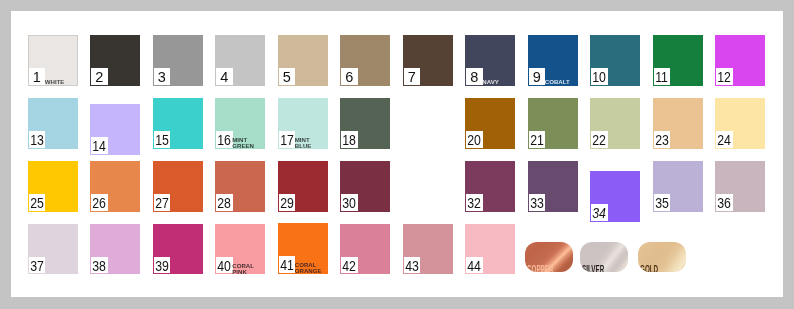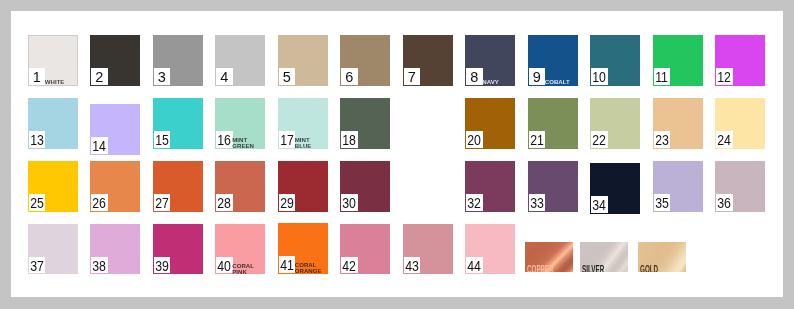--- a/index.html
+++ b/index.html
@@ -17,21 +17,21 @@
           background:#ffffff;box-sizing:border-box;
           display:flex;align-items:flex-end;justify-content:center;}
   .numbox .num{display:block;font-size:14.5px;line-height:13.5px;color:#131313;}
   .numbox.two .num{transform:scaleX(0.85);transform-origin:center bottom;}
 
   .nm{position:absolute;left:17.3px;font-size:6.1px;font-weight:bold;
       line-height:5.8px;letter-spacing:0;text-align:left;white-space:pre;}
   .nm.one{bottom:0.6px;}
   .nm.two{bottom:-0.4px;white-space:pre-line;}
 
-  .metal{position:absolute;width:48px;height:30px;overflow:hidden;}
+  .metal{position:absolute;width:48px;height:30px;overflow:hidden;border-radius:12px;}
   .metal .mtxt{position:absolute;left:2px;bottom:-3.3px;white-space:nowrap;
       font-size:11px;line-height:11px;font-weight:bold;letter-spacing:0;
       transform:scaleX(0.57);transform-origin:left bottom;}
 </style>
 </head>
 <body>
 
 <div id="frame">
   <div id="sheet">
     <div id="grid">
@@ -81,21 +81,21 @@
           <div class="numbox">
             <span class="num">9</span>
           </div>
           <div class="nm one" style="color: rgb(220, 229, 238);">COBALT</div>
         </div>
         <div class="sw" style="left: 579px; top: 24.2px; background: rgb(42, 109, 124);">
           <div class="numbox two">
             <span class="num">10</span>
           </div>
         </div>
-        <div class="sw" style="left: 641.5px; top: 24.2px; background: #22c55e;">
+        <div class="sw" style="left: 641.5px; top: 24.2px; background: #15803d;">
           <div class="numbox two">
             <span class="num">11</span>
           </div>
         </div>
         <div class="sw" style="left: 704px; top: 24.2px; background: #d946ef;">
           <div class="numbox two">
             <span class="num">12</span>
           </div>
         </div>
         <div class="sw" style="left: 16.5px; top: 87.13px; background: rgb(165, 213, 227);">
@@ -188,21 +188,21 @@
         <div class="sw" style="left: 454px; top: 150.06px; background: rgb(124, 58, 92);">
           <div class="numbox two">
             <span class="num">32</span>
           </div>
         </div>
         <div class="sw" style="left: 516.5px; top: 150.06px; background: rgb(103, 74, 109);">
           <div class="numbox two">
             <span class="num">33</span>
           </div>
         </div>
-        <div class="sw" style="left: 579px; top: 152px; background: #0f172a;">
+        <div class="sw" style="left: 579px; top: 160px; background: #8b5cf6; font-style: italic;">
           <div class="numbox two">
             <span class="num">34</span>
           </div>
         </div>
         <div class="sw" style="left: 641.5px; top: 150.06px; background: rgb(187, 176, 213);">
           <div class="numbox two">
             <span class="num">35</span>
           </div>
         </div>
         <div class="sw" style="left: 704px; top: 150.06px; background: rgb(201, 181, 189);">

